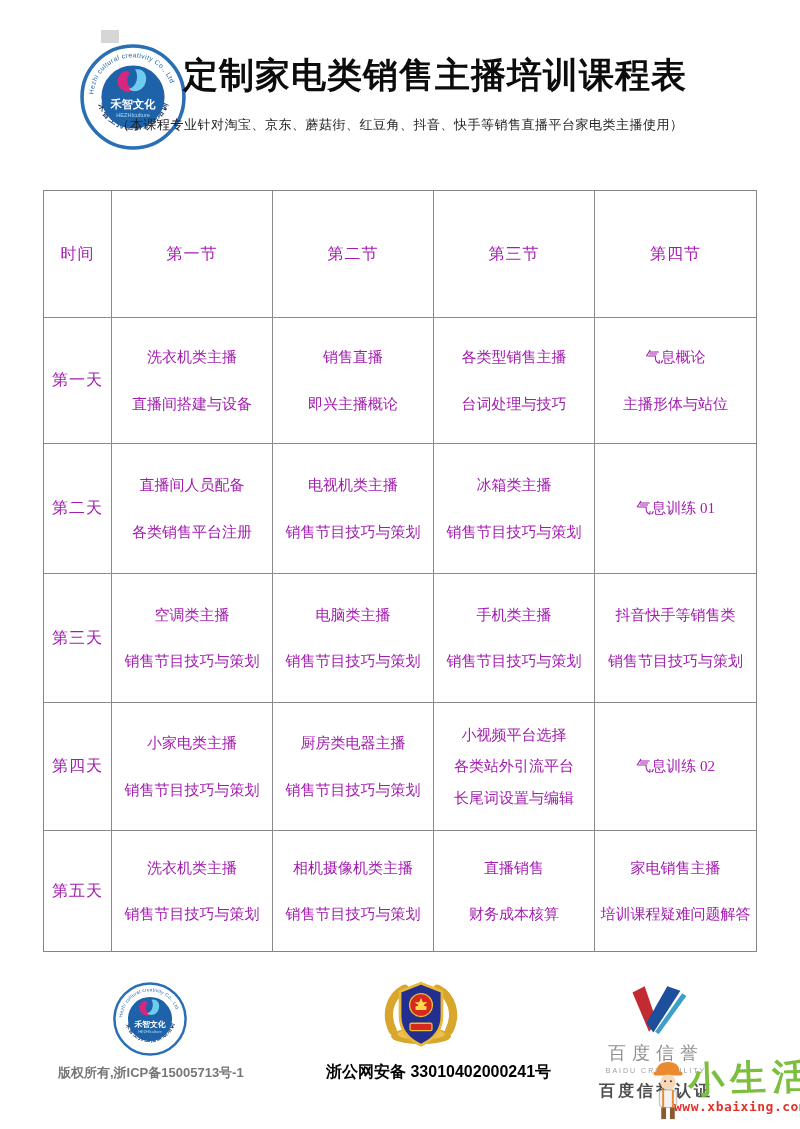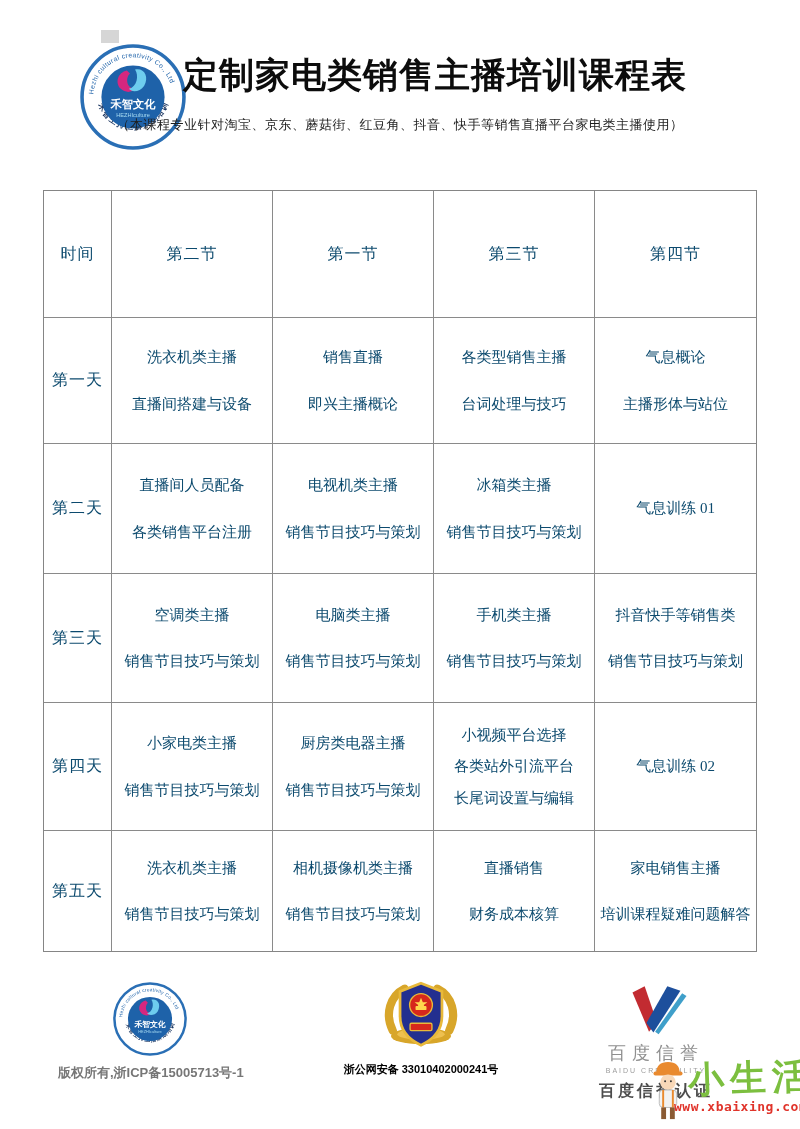--- a/index.html
+++ b/index.html
@@ -27,39 +27,39 @@
   .trow{display:grid;grid-template-columns:68px 1fr 1fr 1fr 1fr;}
   .course-table .trow:nth-child(1){height:127px;}
   .course-table .trow:nth-child(2){height:126px;}
   .course-table .trow:nth-child(3){height:130px;}
   .course-table .trow:nth-child(4){height:129px;}
   .course-table .trow:nth-child(5){height:128px;}
   .course-table .trow:nth-child(6){height:120px;}
   .cell{
     border-right:1px solid #8a8a8a;border-bottom:1px solid #8a8a8a;
     display:flex;flex-direction:column;align-items:center;justify-content:center;
-    text-align:center;gap:26px;font-size:15px;color:#0c4a6e;padding:4px 2px;box-sizing:border-box;
+    text-align:center;gap:26px;font-size:15px;color:#a21caf;padding:4px 2px;box-sizing:border-box;
   }
   .cell.tight{gap:11px;}
   .cell:last-child{border-right:none;}
   .trow:last-child .cell{border-bottom:none;}
   .hcell,.daycell{font-size:16px;letter-spacing:1px;}
   .line{line-height:1.35;}
   
   .f-left{position:absolute;left:58px;top:982px;width:184px;text-align:center;}
   .f-left svg{width:74px;height:74px;display:inline-block;}
   .icp-text{
     margin-top:4px;font-family:"Liberation Sans","DejaVu Sans",sans-serif;
     font-size:13px;font-weight:bold;color:#767676;white-space:nowrap;
   }
   .f-mid{position:absolute;left:326px;top:976px;width:190px;text-align:center;}
   .f-mid svg{width:82px;height:80px;display:inline-block;}
   .police-text{
     margin-top:2px;font-family:"Liberation Sans","DejaVu Sans",sans-serif;
-    font-size:11px;font-weight:bold;color:#000;white-space:nowrap;
+    font-size:16px;font-weight:bold;color:#000;white-space:nowrap;
   }
   .f-right{position:absolute;left:572px;top:982px;width:168px;text-align:center;
     font-family:"Liberation Sans","DejaVu Sans",sans-serif;}
   .f-right svg{width:66px;height:54px;display:inline-block;}
   .baidu-cn{font-size:18px;color:#8f8f8f;letter-spacing:6px;margin-top:1px;}
   .baidu-en{font-size:7px;color:#9c9c9c;letter-spacing:2px;margin-top:2px;}
   .baidu-cert{font-size:16px;font-weight:bold;color:#4c4c4c;letter-spacing:3px;margin-top:7px;}
   
   .watermark{position:absolute;left:648px;top:1052px;width:152px;height:74px;}
   .mascot{position:absolute;left:2px;top:6px;width:36px;height:64px;}
@@ -100,22 +100,22 @@
     <text x="52" y="72" text-anchor="middle" font-size="5.5" fill="#a8dcf2" font-family="Liberation Sans, sans-serif">HEZHIculture</text>
   </svg>
 </div>
 
 <div class="page-title">定制家电类销售主播培训课程表</div>
 <div class="page-subtitle">（本课程专业针对淘宝、京东、蘑菇街、红豆角、抖音、快手等销售直播平台家电类主播使用）</div>
 
 <div class="course-table">
     <div class="trow">
       <div class="cell hcell daycell">时间</div>
+      <div class="cell hcell">第一节</div>
       <div class="cell hcell">第二节</div>
-      <div class="cell hcell">第一节</div>
       <div class="cell hcell">第三节</div>
       <div class="cell hcell">第四节</div>
     </div>
     <div class="trow">
       <div class="cell daycell">第一天</div>
       <div class="cell">
         <div class="line">洗衣机类主播</div>
         <div class="line">直播间搭建与设备</div>
       </div>
       <div class="cell">

